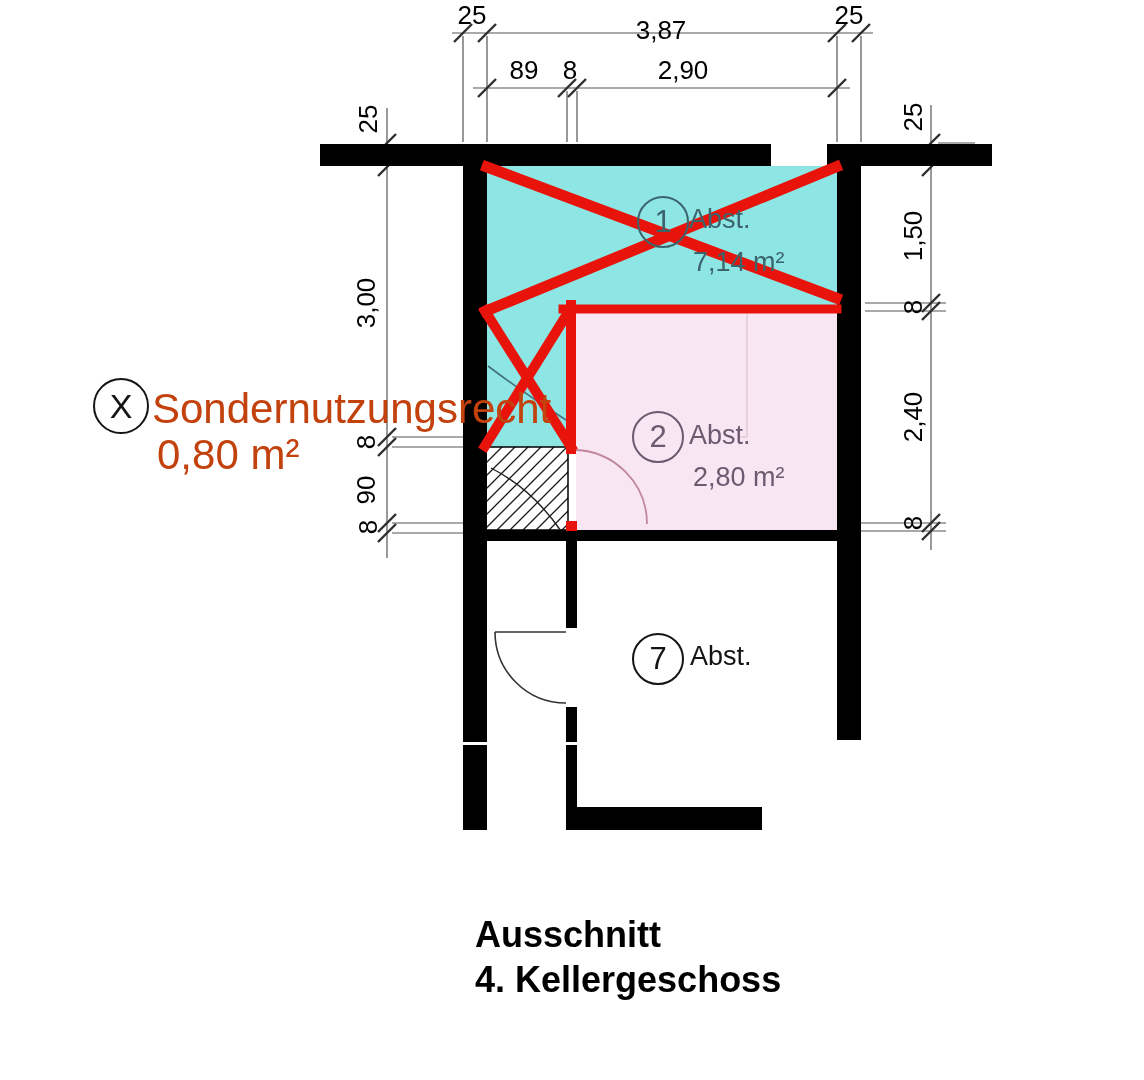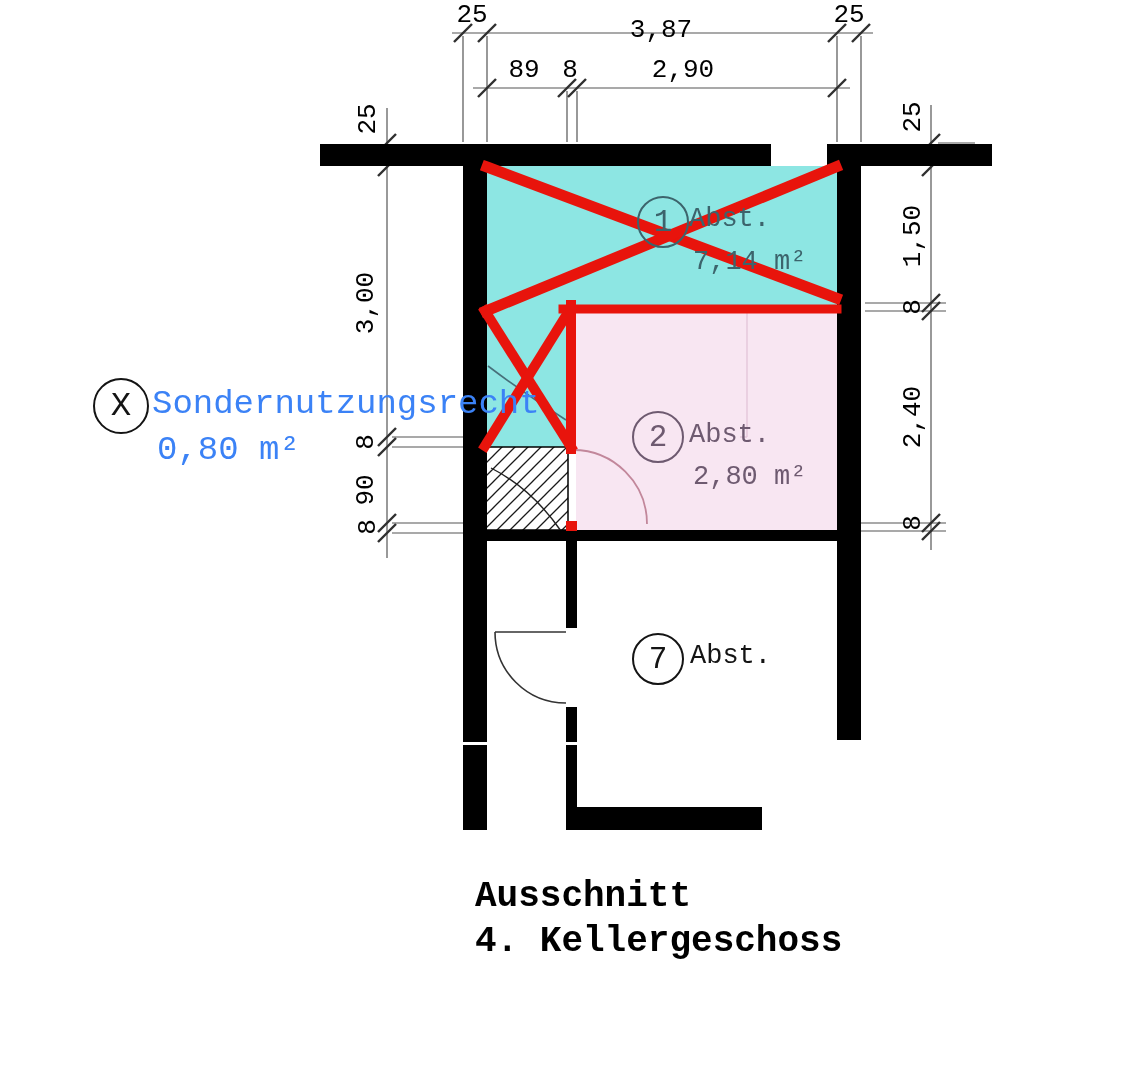--- a/index.html
+++ b/index.html
@@ -1,36 +1,36 @@
 <!DOCTYPE html>
 <html><head>
 <meta charset="utf-8">
 <style>
   html,body{margin:0;padding:0;background:#ffffff;}
   .stage{
     position:relative;width:1132px;height:1080px;background:#ffffff;overflow:hidden;
-    font-family:Liberation Mono, monospace;color:#000;
+    font-family:Liberation Sans, sans-serif;color:#000;
   }
   .stage svg{position:absolute;left:0;top:0;}
   .dim{position:absolute;font-size:26px;color:#000;white-space:nowrap;transform:translateX(-50%);}
   .dim.rot{transform:translate(-50%,-50%) rotate(-90deg);}
   .circle{
     position:absolute;border-radius:50%;display:flex;align-items:center;justify-content:center;
     background:transparent;box-sizing:border-box;font-size:31px;
   }
   .c1{border:2px solid #3c646c;color:#3c646c;}
   .c2{border:2px solid #6e5a70;color:#6e5a70;}
   .c7{border:2px solid #141414;color:#141414;}
   .cx{border:2.5px solid #141414;color:#141414;font-size:34px;}
   .room-label{position:absolute;font-size:27px;white-space:nowrap;}
   .t1{color:#3c646c;}
   .t2{color:#6e5a70;}
   .t7{color:#141414;}
   .holz{position:absolute;font-size:26px;line-height:30px;color:#6c676e;}
-  .sonder{position:absolute;font-size:34px;color:#3b82f6;white-space:nowrap;}
+  .sonder{position:absolute;font-size:42px;color:#c2410c;white-space:nowrap;}
   .title{position:absolute;font-size:36px;font-weight:bold;line-height:45px;color:#000;white-space:nowrap;}
 </style>
 </head>
 <body>
 
 <div class="stage">
 
   <svg width="1144" height="1080" viewBox="0 0 1144 1080">
     <defs>
       <pattern id="hatch" patternUnits="userSpaceOnUse" width="13" height="13">
@@ -150,18 +150,18 @@
     <span>7</span>
   </div>
   <div class="room-label t7" style="left:690px;top:641px">Abst.</div>
 
   <div class="circle cx" style="left:93px;top:378px;width:56px;height:56px">
     <span>X</span>
   </div>
   <div class="sonder" style="left:152px;top:385px">Sondernutzungsrecht</div>
   <div class="sonder" style="left:157px;top:431px">0,80 m²</div>
 
-  <div class="title" style="left:475px;top:874px">
+  <div class="title" style="left:475px;top:912px">
     <div>Ausschnitt</div>
     <div>4. Kellergeschoss</div>
   </div>
 
 </div>
 
 </body></html>

